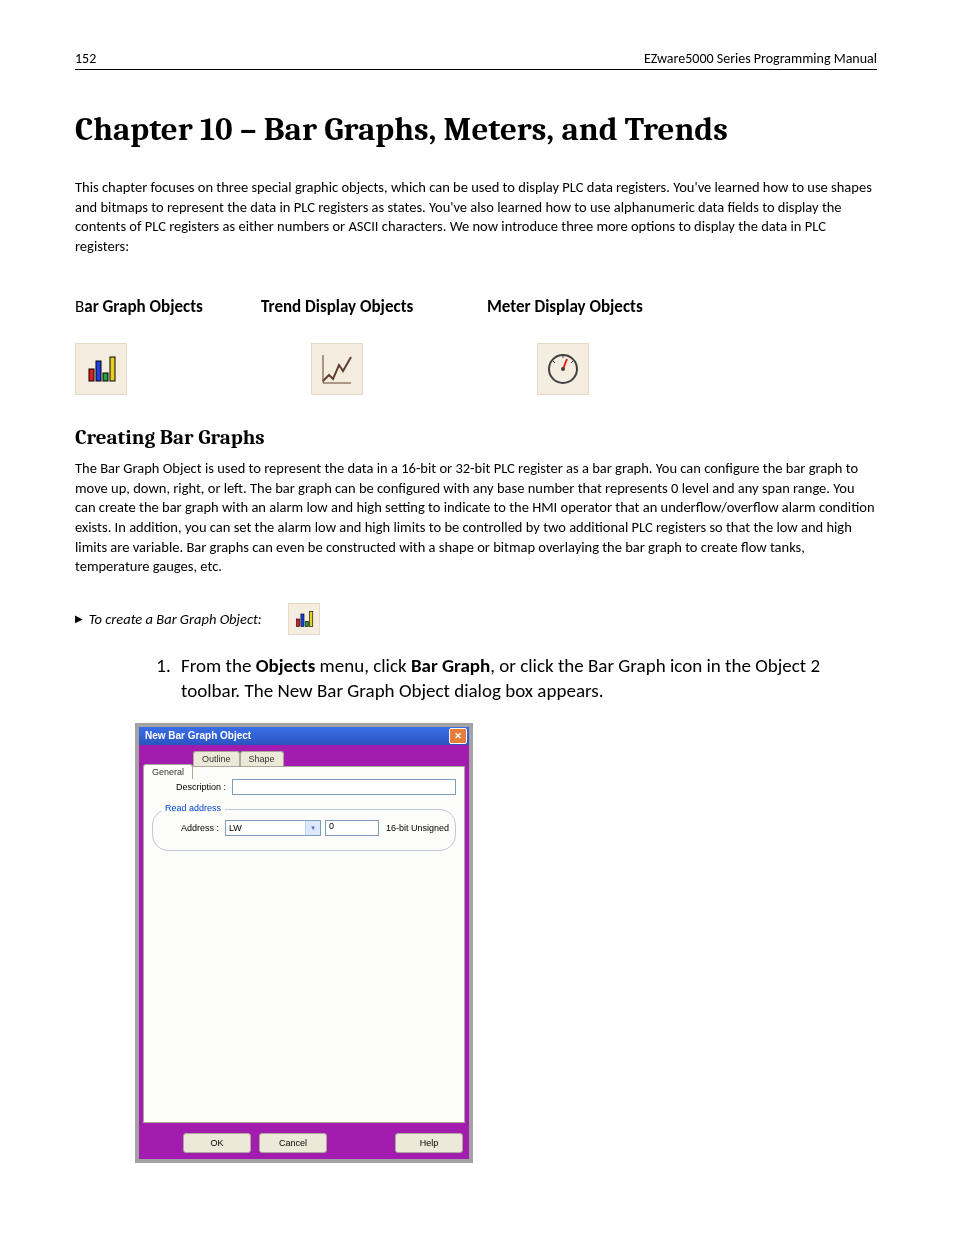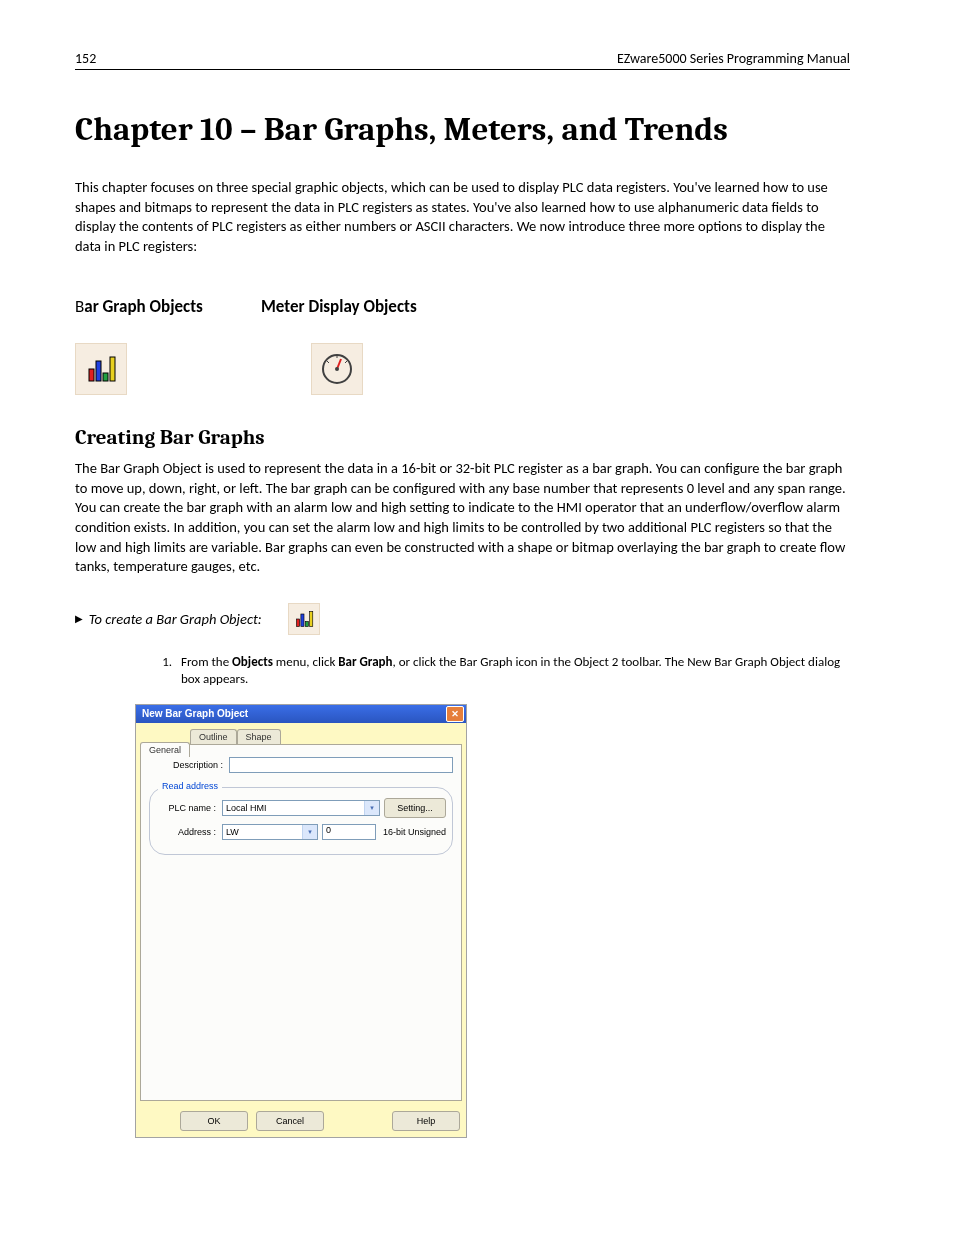--- a/index.html
+++ b/index.html
@@ -4,21 +4,21 @@
 <style>
   body {
     width: 954px;
     height: 1235px;
     margin: 0;
     background: #fff;
     font-family: Calibri, Arial, sans-serif;
     position: relative;
   }
   .page {
-    padding: 50px 104px 0 75px;
+    padding: 50px 77px 0 75px;
   }
   .header-row {
     display: flex;
     justify-content: space-between;
     font-size: 14px;
     border-bottom: 1px solid #000;
     padding-bottom: 2px;
     margin-bottom: 40px;
   }
   .chapter-title {
@@ -82,31 +82,31 @@
     background: #f6ede1;
     border: 1px solid #e8d9c4;
     display: inline-flex;
     align-items: center;
     justify-content: center;
     margin-left: 20px;
   }
   .step-list {
     margin-top: 18px;
     margin-left: 60px;
-    font-size: 13px;
+    font-size: 19px;
   }
   .step-list li { padding-left: 6px; margin-bottom: 6px; line-height: 1.35; }
   .dialog-wrap {
     margin-left: 60px;
     margin-top: 16px;
   }
   .dialog {
     width: 330px;
-    border: 1px solid #a3a3a3;
-    background: #fef9c3;
+    border: 4px solid #a3a3a3;
+    background: #a21caf;
     font-family: Tahoma, Arial, sans-serif;
     font-size: 10px;
   }
   .titlebar {
     height: 18px;
     background: linear-gradient(to bottom, #3a6ee7 0%, #2a55c0 100%);
     display: flex;
     align-items: center;
     justify-content: space-between;
     padding: 0 2px 0 6px;
@@ -255,20 +255,30 @@
     <div class="obj-col c1">
       <div class="obj-label">
         <span class="first-letter">B</span><span>ar Graph Objects</span>
       </div>
       <div class="icon-box">
         <svg width="32" height="32" viewBox="0 0 32 32">
           <rect x="4" y="16" width="5" height="12" fill="#e02020" stroke="#000"></rect>
           <rect x="11" y="8" width="5" height="20" fill="#2040e0" stroke="#000"></rect>
           <rect x="18" y="20" width="5" height="8" fill="#20a040" stroke="#000"></rect>
           <rect x="25" y="4" width="5" height="24" fill="#e8d020" stroke="#000"></rect>
+        </svg>
+      </div>
+    </div>
+    <div class="obj-col c2">
+      <div class="obj-label">Trend Display Objects</div>
+      <div class="icon-box">
+        <svg width="32" height="32" viewBox="0 0 32 32">
+          <polyline points="2,28 8,22 12,26 18,12 22,18 30,4" fill="none" stroke="#604030" stroke-width="2"></polyline>
+          <line x1="2" y1="30" x2="30" y2="30" stroke="#604030"></line>
+          <line x1="2" y1="30" x2="2" y2="2" stroke="#604030"></line>
         </svg>
       </div>
     </div>
     <div class="obj-col c3">
       <div class="obj-label">Meter Display Objects</div>
       <div class="icon-box">
         <svg width="36" height="36" viewBox="0 0 36 36">
           <circle cx="18" cy="18" r="14" fill="none" stroke="#404040" stroke-width="2"></circle>
           <line x1="18" y1="18" x2="22" y2="8" stroke="#e02020" stroke-width="2"></line>
           <circle cx="18" cy="18" r="2" fill="#404040"></circle>
@@ -315,29 +325,20 @@
       </div>
       <div class="tabcontent">
         <div class="form-row">
           <div class="form-lbl">Description :</div>
           <div class="txtinput"></div>
         </div>
 
         <div class="fieldset">
           <div class="legend">Read address</div>
           <div class="form-row">
-            <div class="form-lbl" style="width:60px;">PLC name :</div>
-            <div class="selectbox" style="flex:1;">
-              <span>Local HMI</span>
-              <span class="dropbtn">▾</span>
-            </div>
-            <div style="width:4px;"></div>
-            <div class="btn" style="min-width:44px;">Setting...</div>
-          </div>
-          <div class="form-row">
             <div class="form-lbl" style="width:60px;">Address :</div>
             <div class="selectbox" style="width:96px;">
               <span>LW</span>
               <span class="dropbtn">▾</span>
             </div>
             <div style="width:4px;"></div>
             <div class="txtinput" style="width:54px;flex:none;">0</div>
             <div style="flex:1;"></div>
             <div style="font-size:9px;text-align:right;">16-bit Unsigned</div>
           </div>

